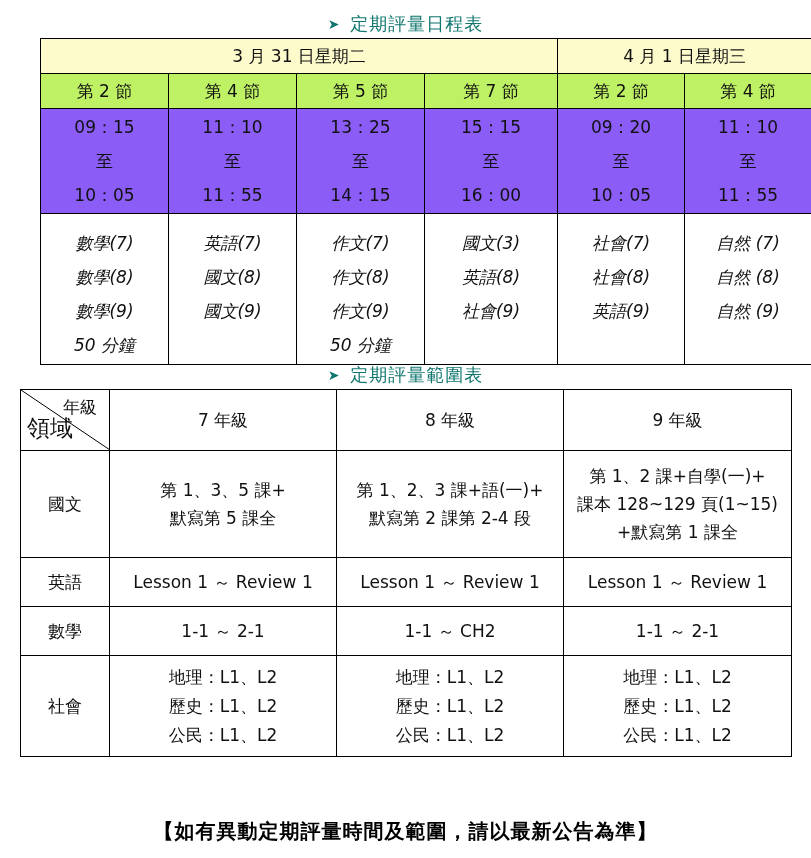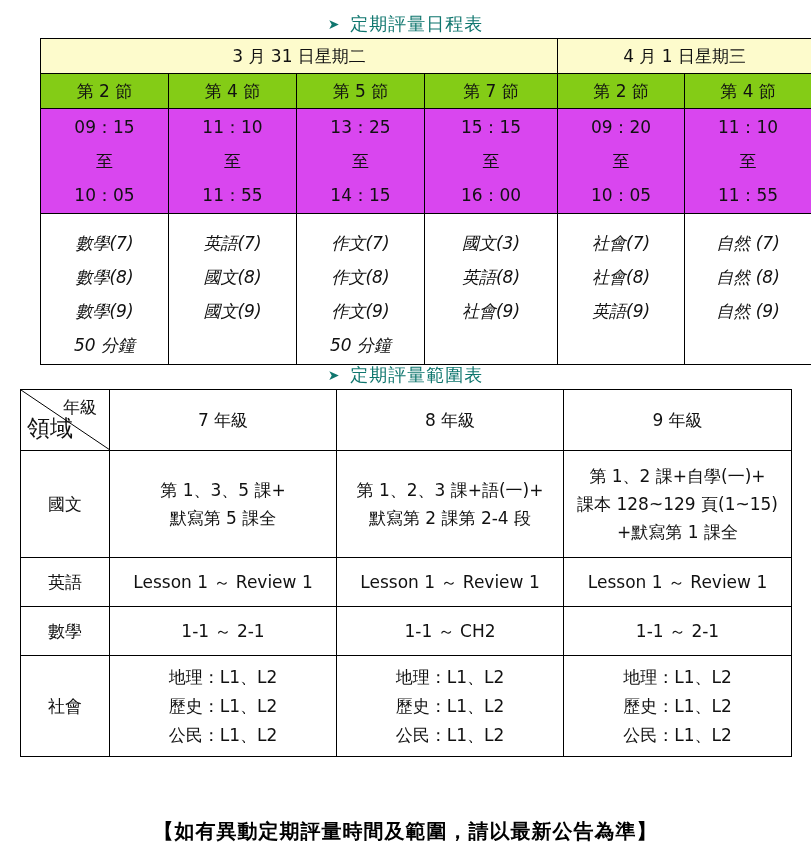--- a/index.html
+++ b/index.html
@@ -12,22 +12,22 @@
     position: absolute; left: 0; width: 811px; text-align: center;
     font-size: 18px; color: #0f766e; letter-spacing: 1px;
   }
   .section-title .arrow { display: inline-block; margin-right: 10px; font-size: 14px; vertical-align: 1px; }
   table { border-collapse: collapse; position: absolute; table-layout: fixed; }
   td { border: 1px solid #000; text-align: center; vertical-align: middle; padding: 0; font-size: 17px; }
 
   
   #schedule { left: 20px; top: 38px; width: 771px; margin-left: 20px; }
   #schedule .date-row td { background: #fdfbcc; height: 34px; font-size: 17px; }
-  #schedule .period-row td { height: 34px; background: #84cc16; }
-  #schedule .time-row td { background: #d946ef; height: 104px; line-height: 34px; }
+  #schedule .period-row td { height: 34px; background: #bef264; }
+  #schedule .time-row td { background: #8b5cf6; height: 104px; line-height: 34px; }
   #schedule .subject-row td { vertical-align: top; height: 138px; line-height: 34px; padding-top: 12px; font-style: italic; }
   .line { display: block; }
 
   
   #range { left: 20px; top: 389px; width: 771px; }
   #range td { font-size: 17px; }
   #range .header-row td { height: 60px; }
   .diag-cell { position: relative; }
   .diag-cell svg { position: absolute; left: 0; top: 0; }
   .diag-top { position: absolute; right: 12px; top: 6px; font-size: 17px; }

